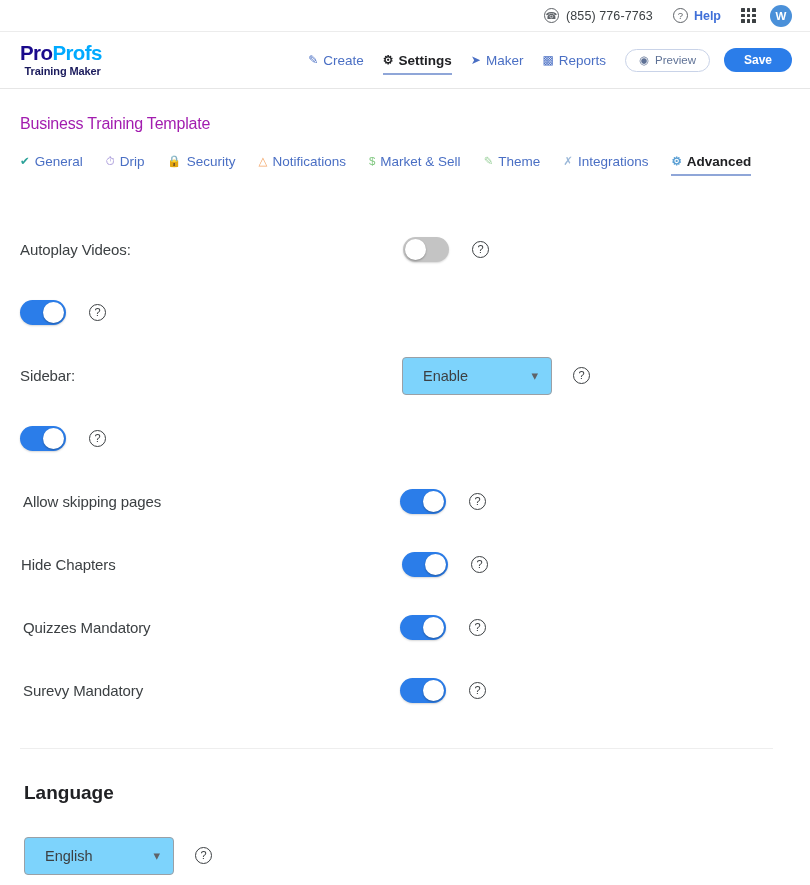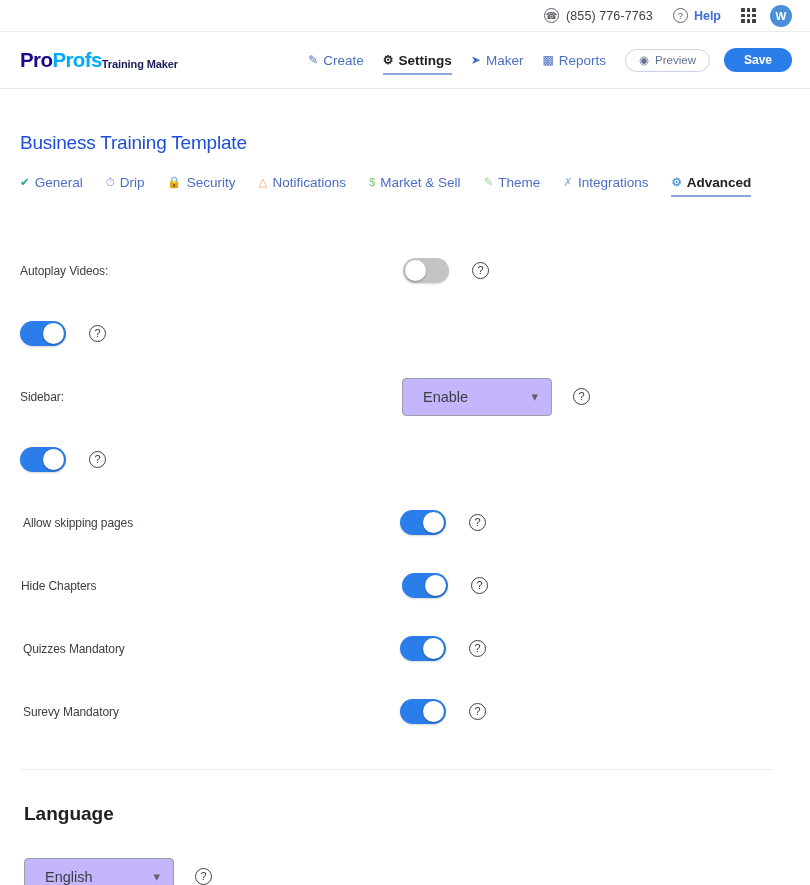--- a/index.html
+++ b/index.html
@@ -47,21 +47,21 @@
     display: flex; align-items: center; justify-content: center;
   }
 
   
   .main-header {
     height: 57px;
     display: flex; align-items: center;
     padding: 0 18px 0 20px;
     border-bottom: 1px solid #e6e6e6;
   }
-  .logo { display: flex; flex-direction: row; line-height: 1; align-items: center; }
+  .logo { display: flex; flex-direction: column; line-height: 1; align-items: center; }
   .logo-top { font-size: 20.5px; font-weight: bold; letter-spacing: -.6px; }
   .logo-pro1 { color: #1a0a8c; }
   .logo-profs { color: #00aaff; }
   .logo-sub {
     font-size: 11px; font-weight: bold; color: #1a1a5c;
     letter-spacing: -.1px; margin-top: 2px; align-self: flex-end;
     margin-right: 1px;
   }
   .nav { margin-left: auto; display: flex; align-items: center; gap: 0; }
   .nav-item {
@@ -87,22 +87,22 @@
     background: #2b7de9; color: #fff;
     border-radius: 14px; height: 24px;
     display: flex; align-items: center; justify-content: center;
     width: 68px; font-size: 12px; font-weight: bold;
     cursor: pointer;
   }
 
   
   .content { padding: 0 20px; }
   .page-title {
-    font-size: 19px; color: #1d4ed8;
-    margin-top: 43px; letter-spacing: -.2px;
+    font-size: 16px; color: #a21caf;
+    margin-top: 26px; letter-spacing: -.2px;
   }
   .tabs {
     display: flex; align-items: flex-end;
     margin-top: 21px; gap: 0;
   }
   .tab {
     display: flex; align-items: center; gap: 5px;
     font-size: 13.5px; color: #4a6fc4;
     padding-bottom: 7px; margin-right: 23px;
     cursor: pointer; position: relative; white-space: nowrap;
@@ -114,21 +114,21 @@
   }
   .tab-ico { font-size: 11.5px; line-height: 1; }
 
   
   .settings { margin-top: 42px; }
   .row {
     display: flex; align-items: center;
     height: 63px;
   }
   .row-label {
-    font-size: 12px; color: #3c4043;
+    font-size: 15px; color: #3c4043;
     letter-spacing: -.1px;
   }
   .row-control {
     display: flex; align-items: center; gap: 0;
   }
   .toggle {
     width: 46px; height: 25px; border-radius: 13px;
     position: relative; cursor: pointer; flex: none;
     box-shadow: 0 1px 2px rgba(0,0,0,.16);
   }
@@ -144,21 +144,21 @@
   .help-ico {
     width: 17px; height: 17px; border-radius: 50%;
     border: 1.4px solid #3c4043;
     display: flex; align-items: center; justify-content: center;
     font-size: 11px; color: #3c4043; line-height: 1;
     margin-left: 23px; flex: none; cursor: pointer;
   }
   .select {
     width: 150px; height: 38px;
     border: 1px solid #9aa0a6; border-radius: 4px;
-    background: #c4b5fd;
+    background: #7dd3fc;
     display: flex; align-items: center; justify-content: space-between;
     padding: 0 13px 0 20px;
     font-size: 14.5px; color: #3c4043;
     cursor: pointer; flex: none;
   }
   .chev { color: #5f6368; font-size: 13px; line-height: 1; }
   .select + .help-ico { margin-left: 21px; }
 
   .divider {
     height: 1px; background: #eeeeee;

